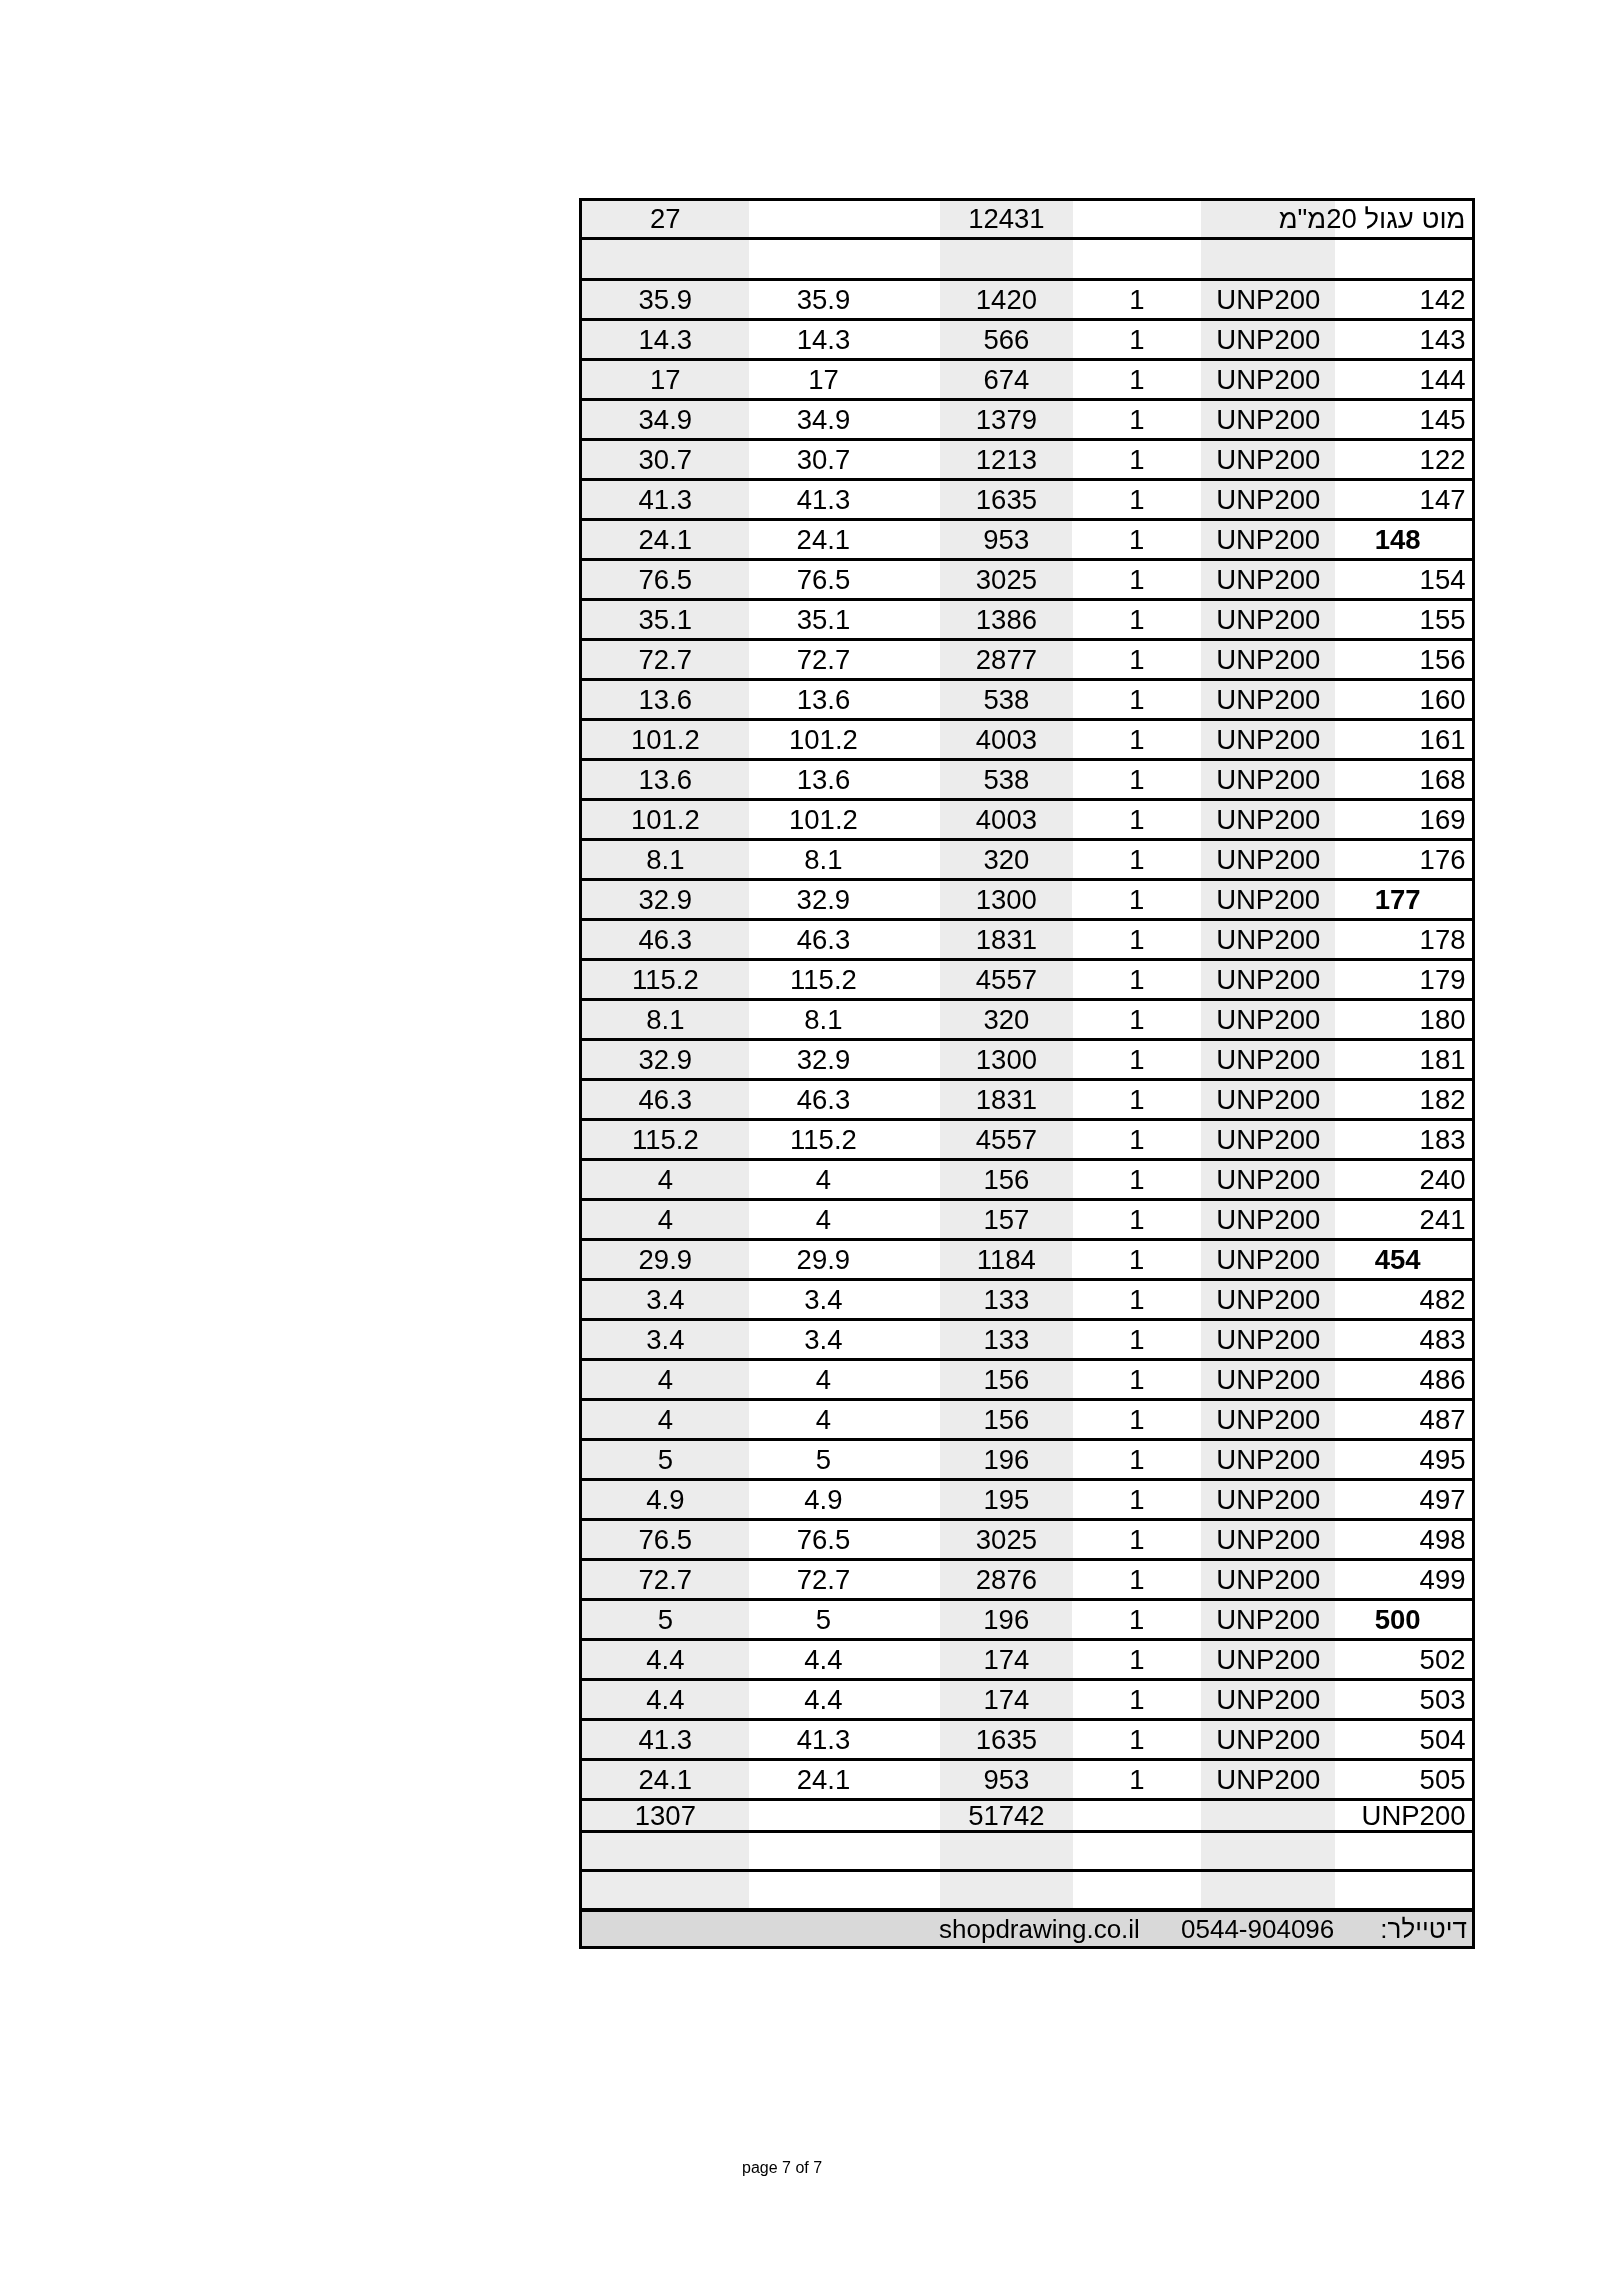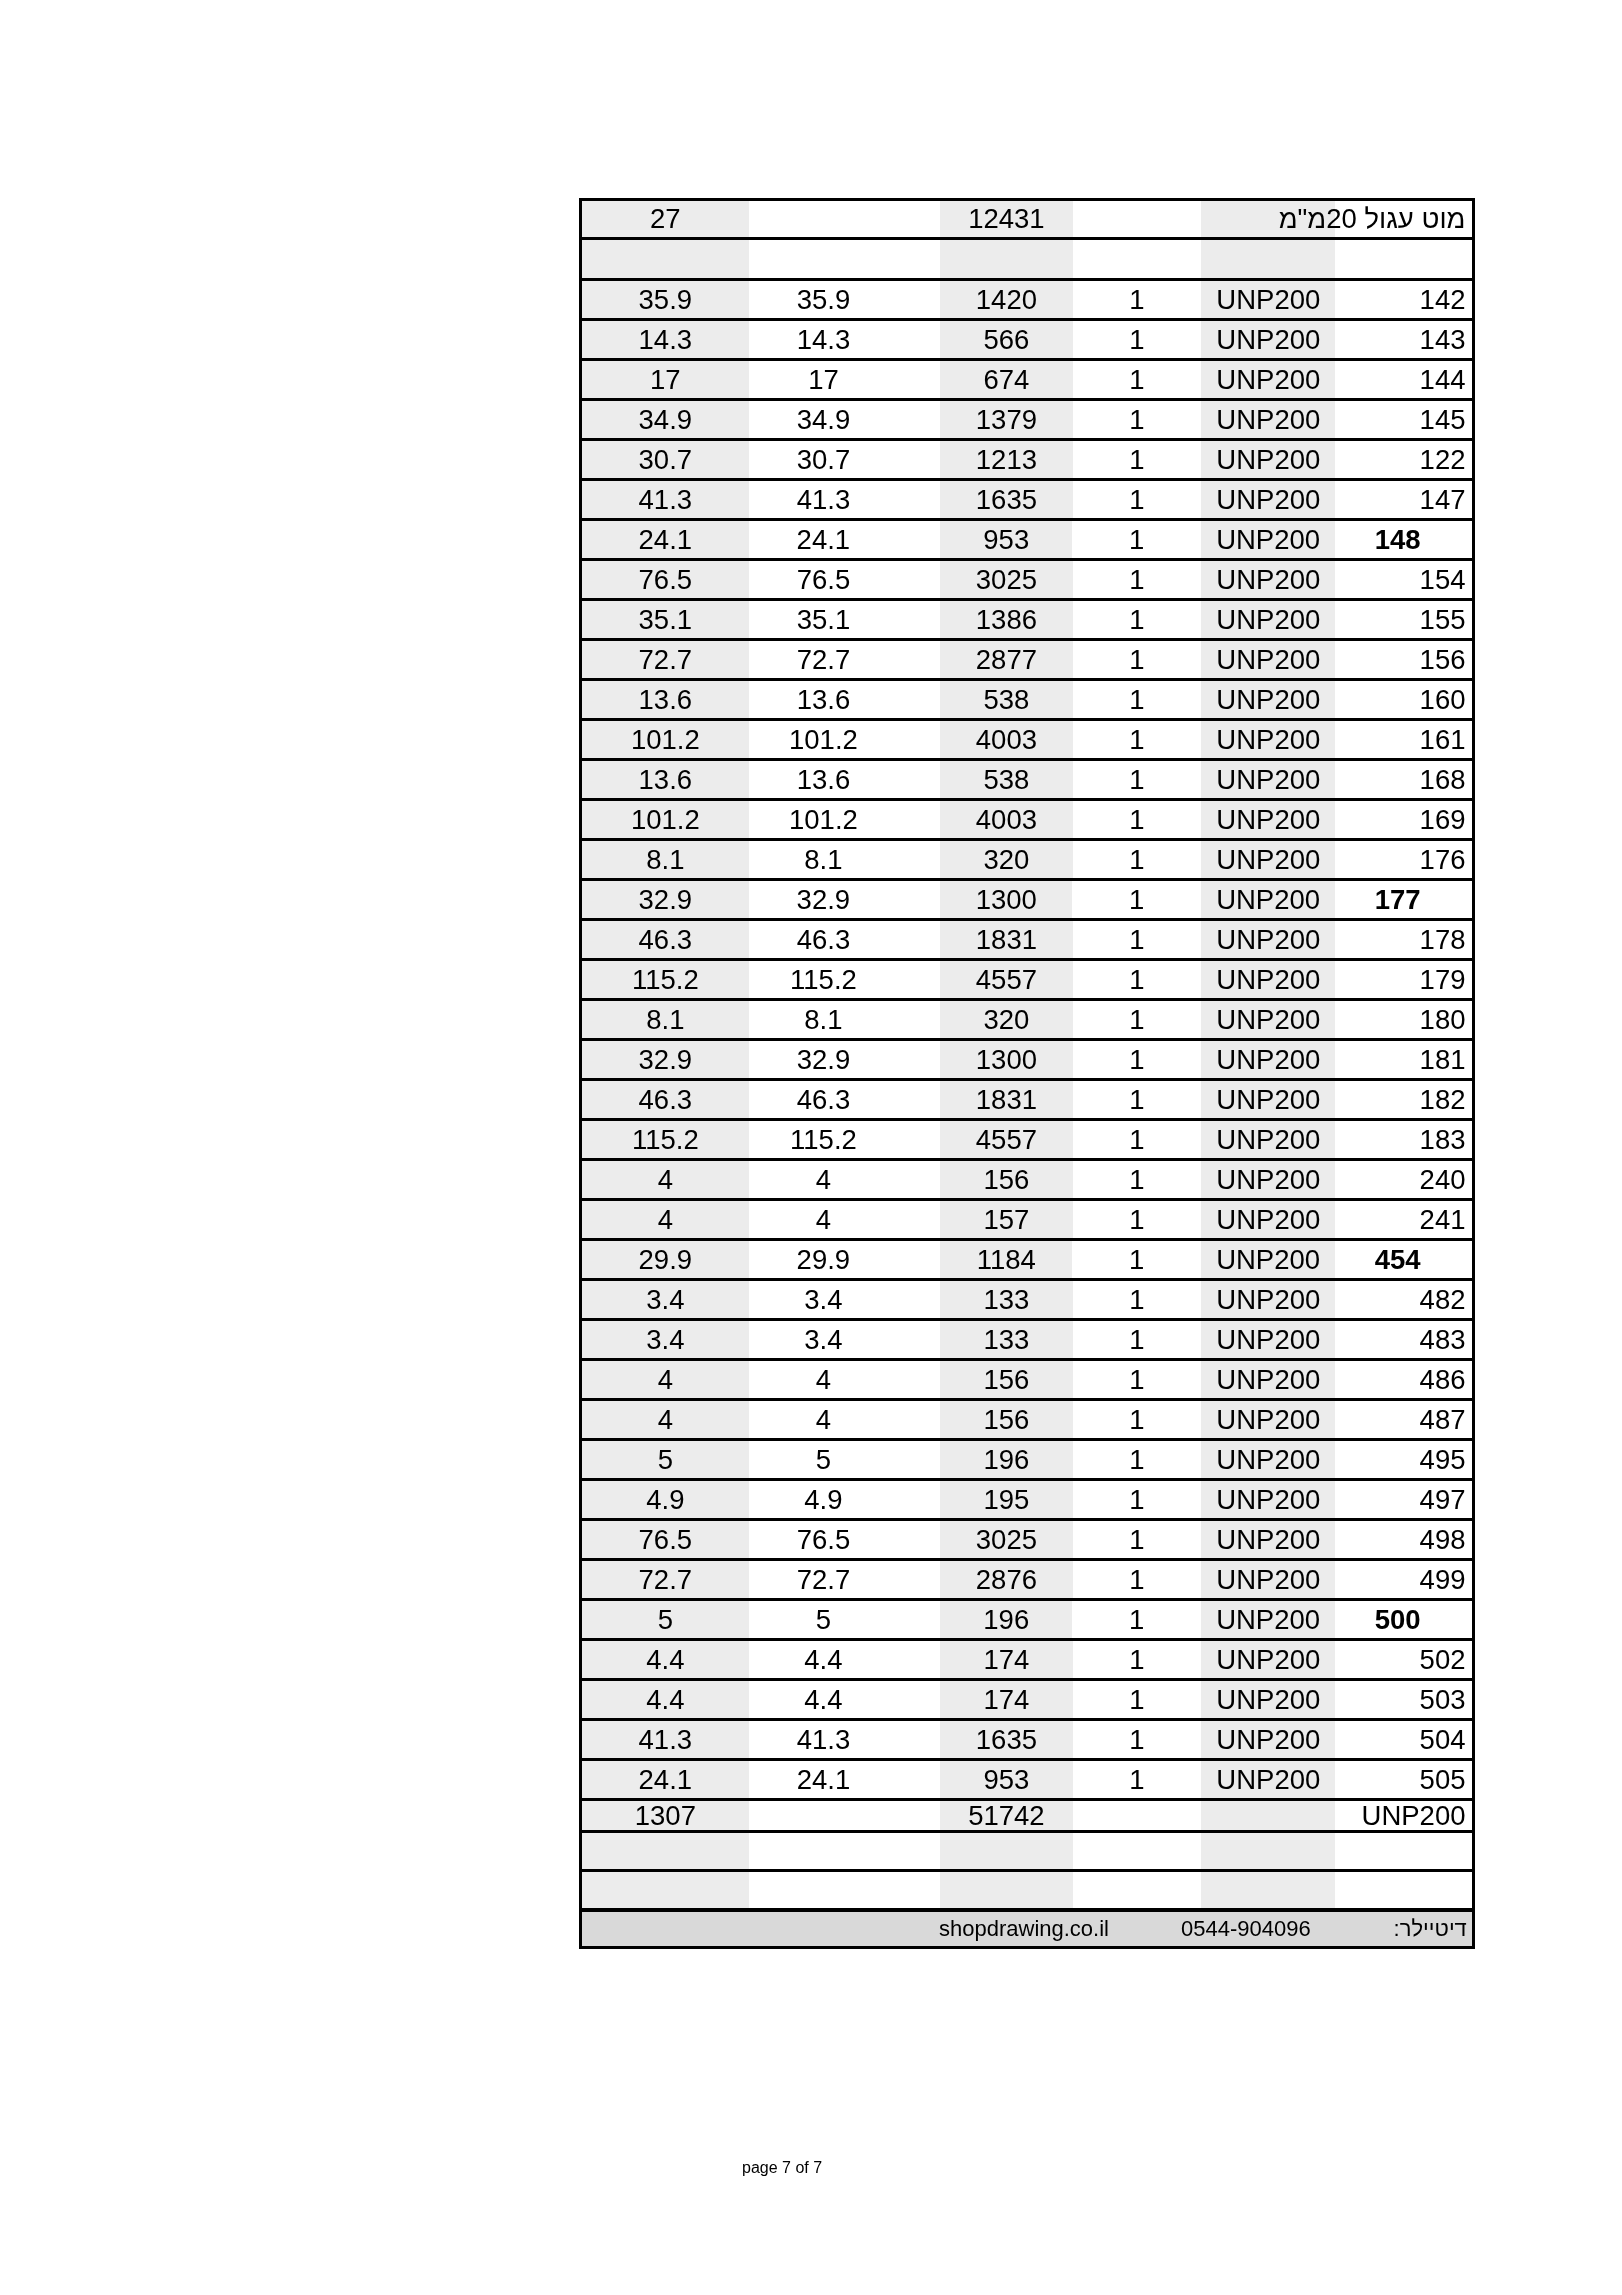--- a/index.html
+++ b/index.html
@@ -30,21 +30,21 @@
   .c5{width:141px;background:var(--band-gray);}
   .c6{width:143px;justify-content:flex-end;padding-right:6.5px;}
   .c6.center{justify-content:center;padding-right:12px;font-weight:bold;}
   .c-title{position:relative;overflow:visible;}
   .c-title .title-text{
     position:absolute;right:6.5px;top:50%;transform:translateY(-50%);
     white-space:nowrap;font-size:27.5px;
   }
   .footer-row{
     background:var(--footer-gray);position:relative;width:100%;
-    box-sizing:border-box;font-size:22px;
+    box-sizing:border-box;font-size:26px;
   }
   .footer-row span{position:absolute;top:50%;transform:translateY(-50%);white-space:nowrap;}
   .fw{left:357px;}
   .fp{left:599px;}
   .fl{right:5.2px;}
   .page-label{
     position:absolute;left:742px;top:2159px;font-size:16px;white-space:nowrap;
   }
 </style>
 </head>

